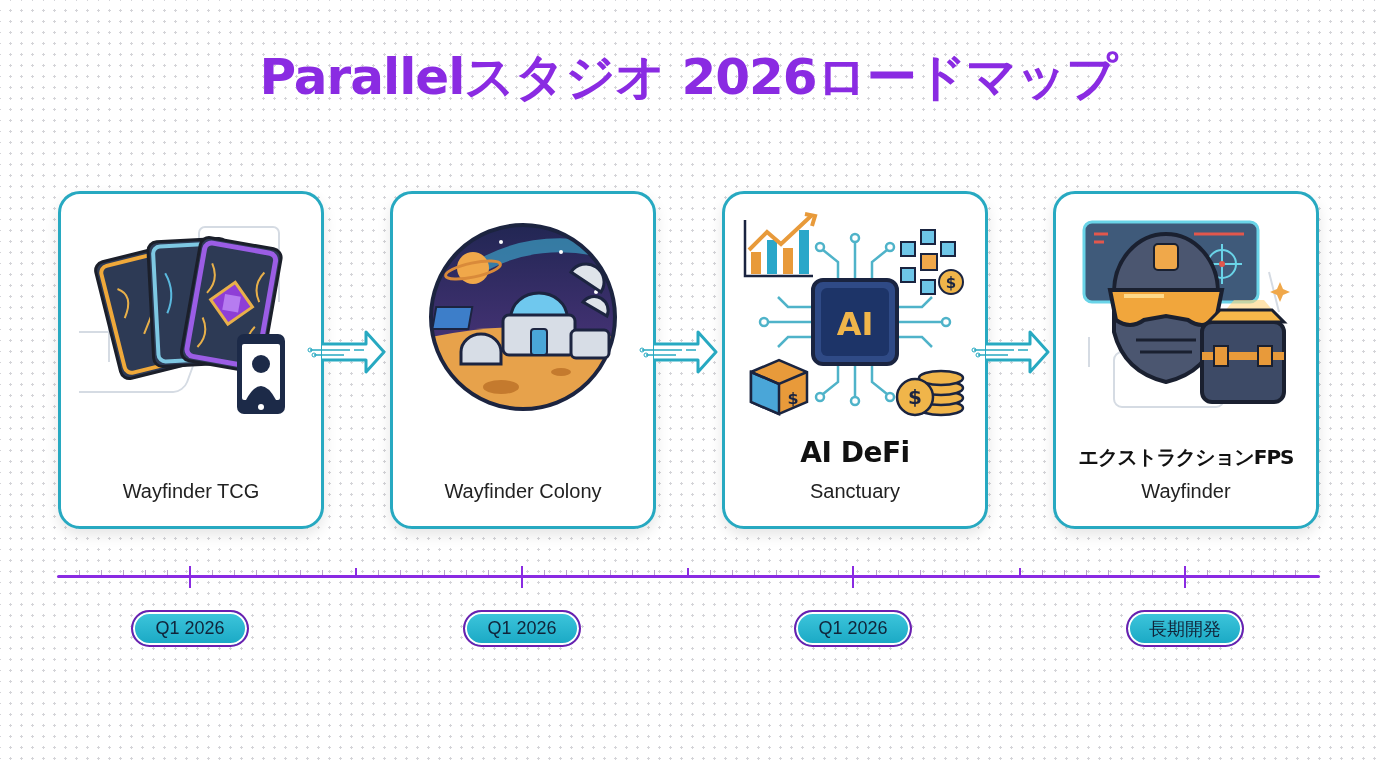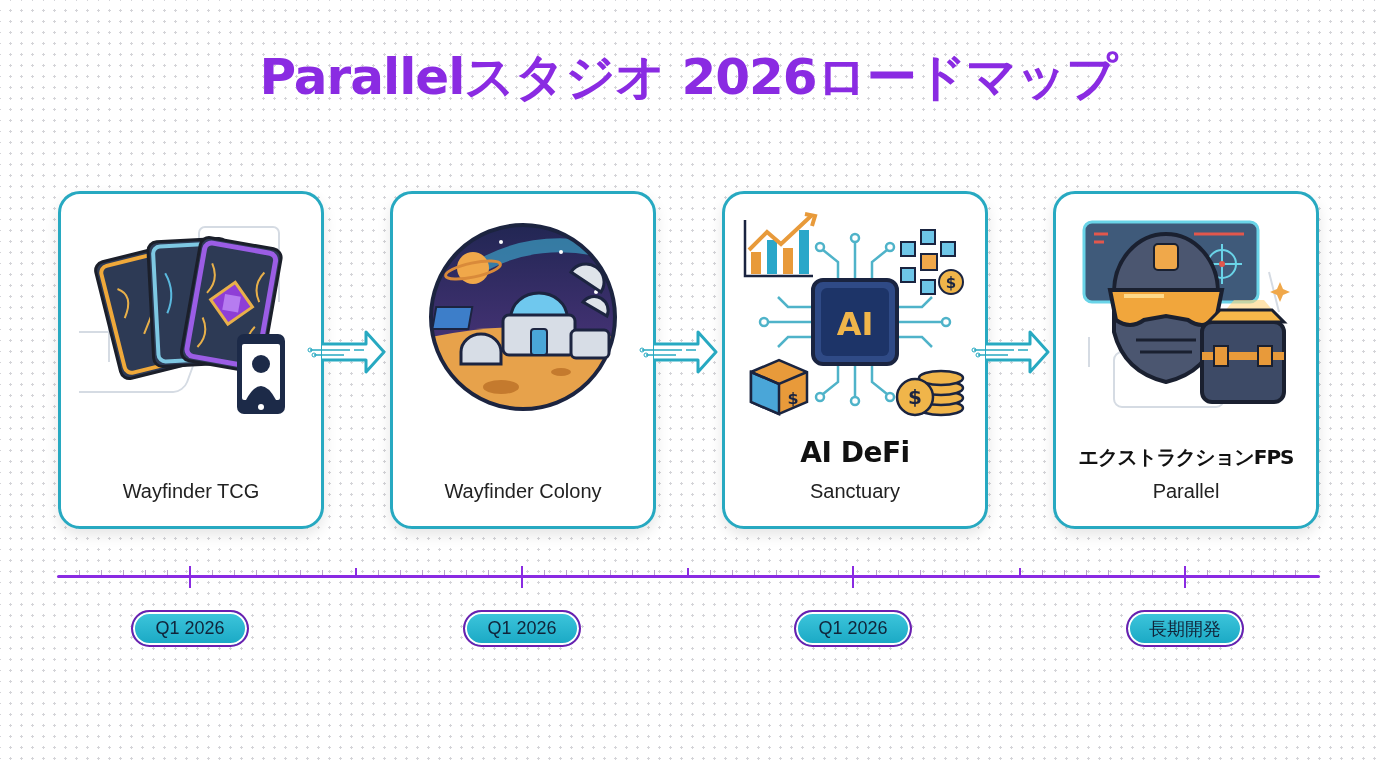--- a/index.html
+++ b/index.html
@@ -211,21 +211,21 @@
       <path d="M150 100 l10 -12 l30 0 l10 12 z" fill="#ffd27a" opacity="0.6"></path>
       <rect x="128" y="110" width="82" height="80" rx="10" fill="#3d4a66" stroke="#1a2030" stroke-width="4"></rect>
       <path d="M134 110 l12 -12 h52 l12 12 z" fill="#f7b84a" stroke="#1a2030" stroke-width="3"></path>
       <rect x="128" y="140" width="82" height="8" fill="#e89a3a"></rect>
       <rect x="140" y="134" width="14" height="20" fill="#e89a3a" stroke="#1a2030" stroke-width="2"></rect>
       <rect x="184" y="134" width="14" height="20" fill="#e89a3a" stroke="#1a2030" stroke-width="2"></rect>
       <path d="M206 70 l3 7 l7 3 l-7 3 l-3 7 l-3 -7 l-7 -3 l7 -3 z" fill="#f0a84a"></path>
     </svg>
   </div>
   <div class="name small">エクストラクションFPS</div>
-  <div class="sub">Parallel</div>
+  <div class="sub">Wayfinder</div>
 </div>
 
 <svg class="arrow" style="left:306px;" viewBox="0 0 80 44">
   <path d="M16 14 h44 v-12 l18 20 l-18 20 v-12 h-44" fill="#ffffff" stroke="#27a9c1" stroke-width="3" stroke-linejoin="round"></path>
   <path d="M4 20 h40 M8 25 h30 M48 20 h10" stroke="#27a9c1" stroke-width="1.5"></path>
   <circle cx="4" cy="20" r="2" fill="none" stroke="#27a9c1"></circle>
     <circle cx="8" cy="25" r="2" fill="none" stroke="#27a9c1"></circle>
 </svg>
 <svg class="arrow" style="left:638px;" viewBox="0 0 80 44">
   <path d="M16 14 h44 v-12 l18 20 l-18 20 v-12 h-44" fill="#ffffff" stroke="#27a9c1" stroke-width="3" stroke-linejoin="round"></path>

